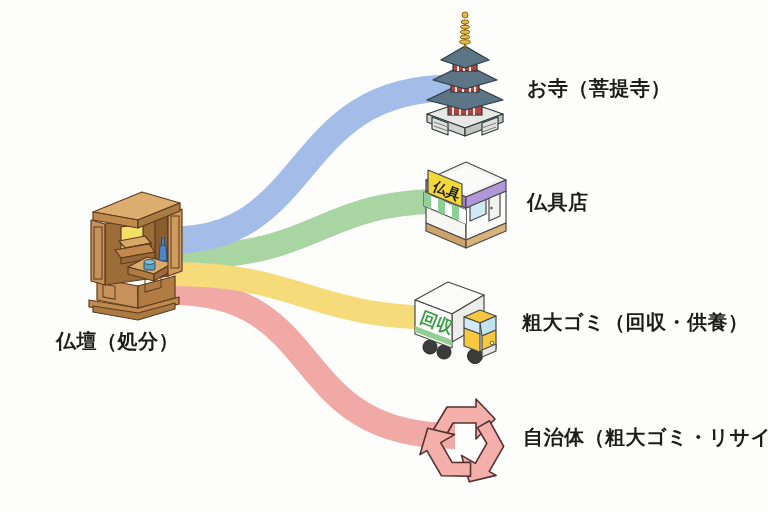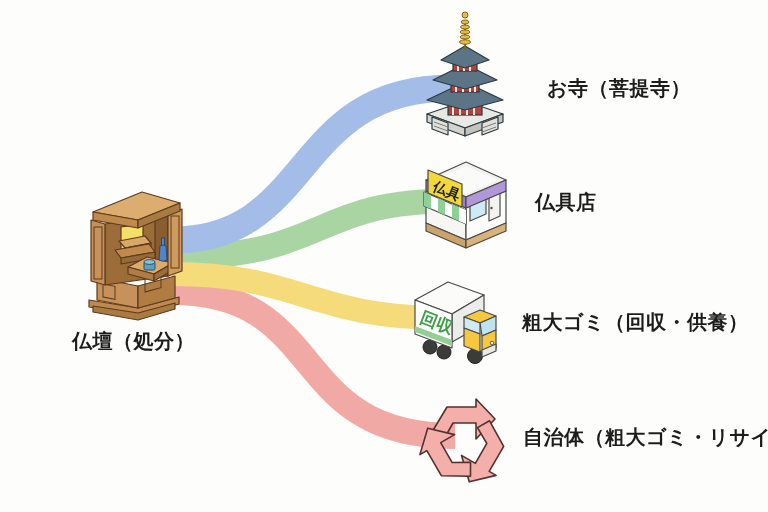--- a/index.html
+++ b/index.html
@@ -1,24 +1,24 @@
 <!DOCTYPE html>
 <html><head>
 <meta charset="utf-8">
 <style>
   html,body{margin:0;padding:0;}
   body{font-family:"DejaVu Sans",sans-serif;background:#ffffff;}
   .canvas{position:relative;width:768px;height:512px;background:#fdfdfc;overflow:hidden;}
   .diagram-svg{position:absolute;left:0;top:0;}
   .label{position:absolute;font-weight:700;font-size:20px;color:#1c1c1c;white-space:nowrap;letter-spacing:0.5px;}
-  .label-temple{left:547px;top:75px;}
-  .label-store{left:527px;top:189px;margin-left:8px;}
+  .label-temple{left:527px;top:75px;}
+  .label-store{left:527px;top:189px;}
   .label-specialist{left:522px;top:309px;}
   .label-municipality{left:523px;top:424px;}
-  .label-source{left:72px;top:328px;}
+  .label-source{left:56px;top:328px;}
   .wood{stroke:#5d3b1d;stroke-width:1.2;stroke-linejoin:round;}
   .pag{stroke:#2c3a40;stroke-width:1.2;stroke-linejoin:round;}
   .shp{stroke:#4a4a4a;stroke-width:1.2;stroke-linejoin:round;}
   .trk{stroke:#4a4a4a;stroke-width:1.2;stroke-linejoin:round;}
   .rcy{stroke:#53312e;stroke-width:1.6;stroke-linejoin:round;}
   svg text{font-family:"DejaVu Sans",sans-serif;}
 </style>
 </head>
 <body>
 

